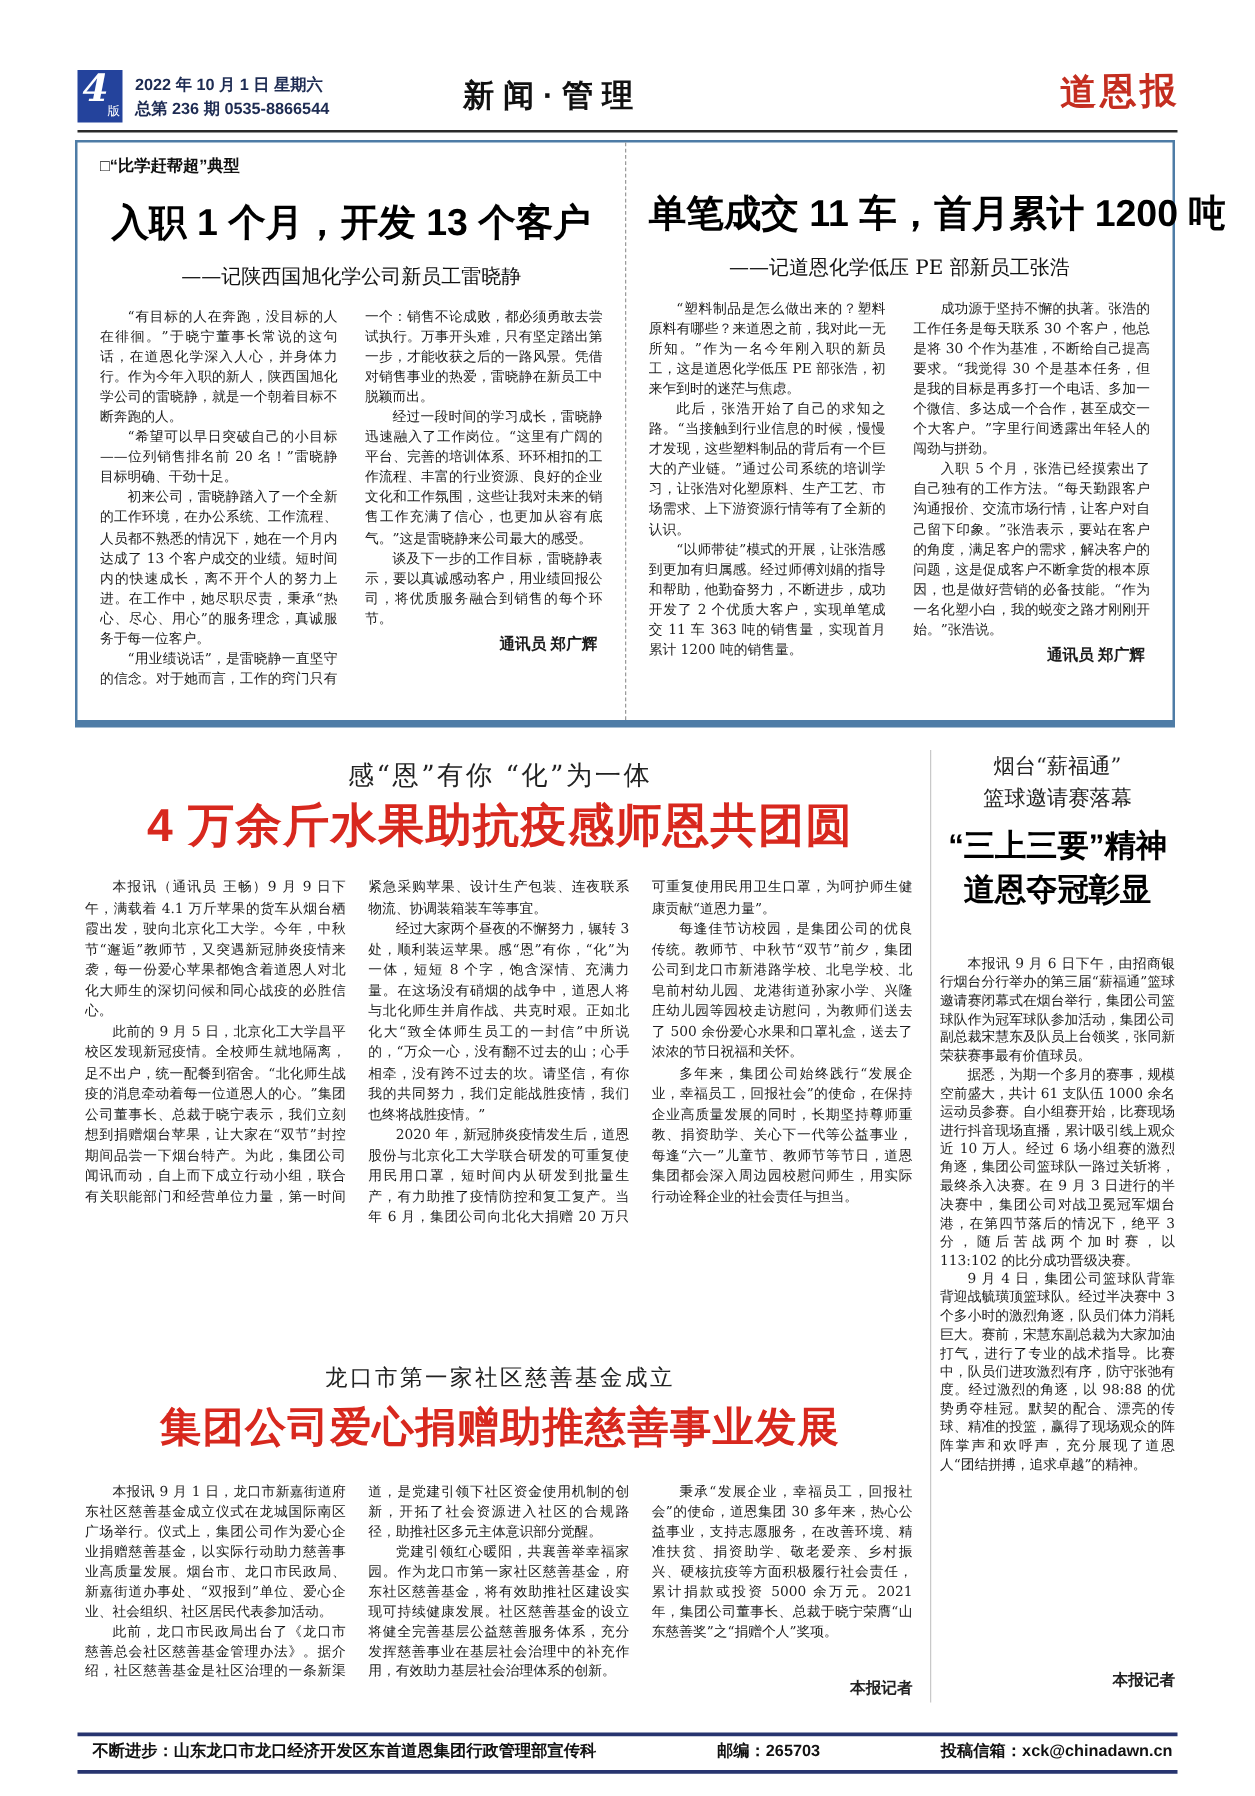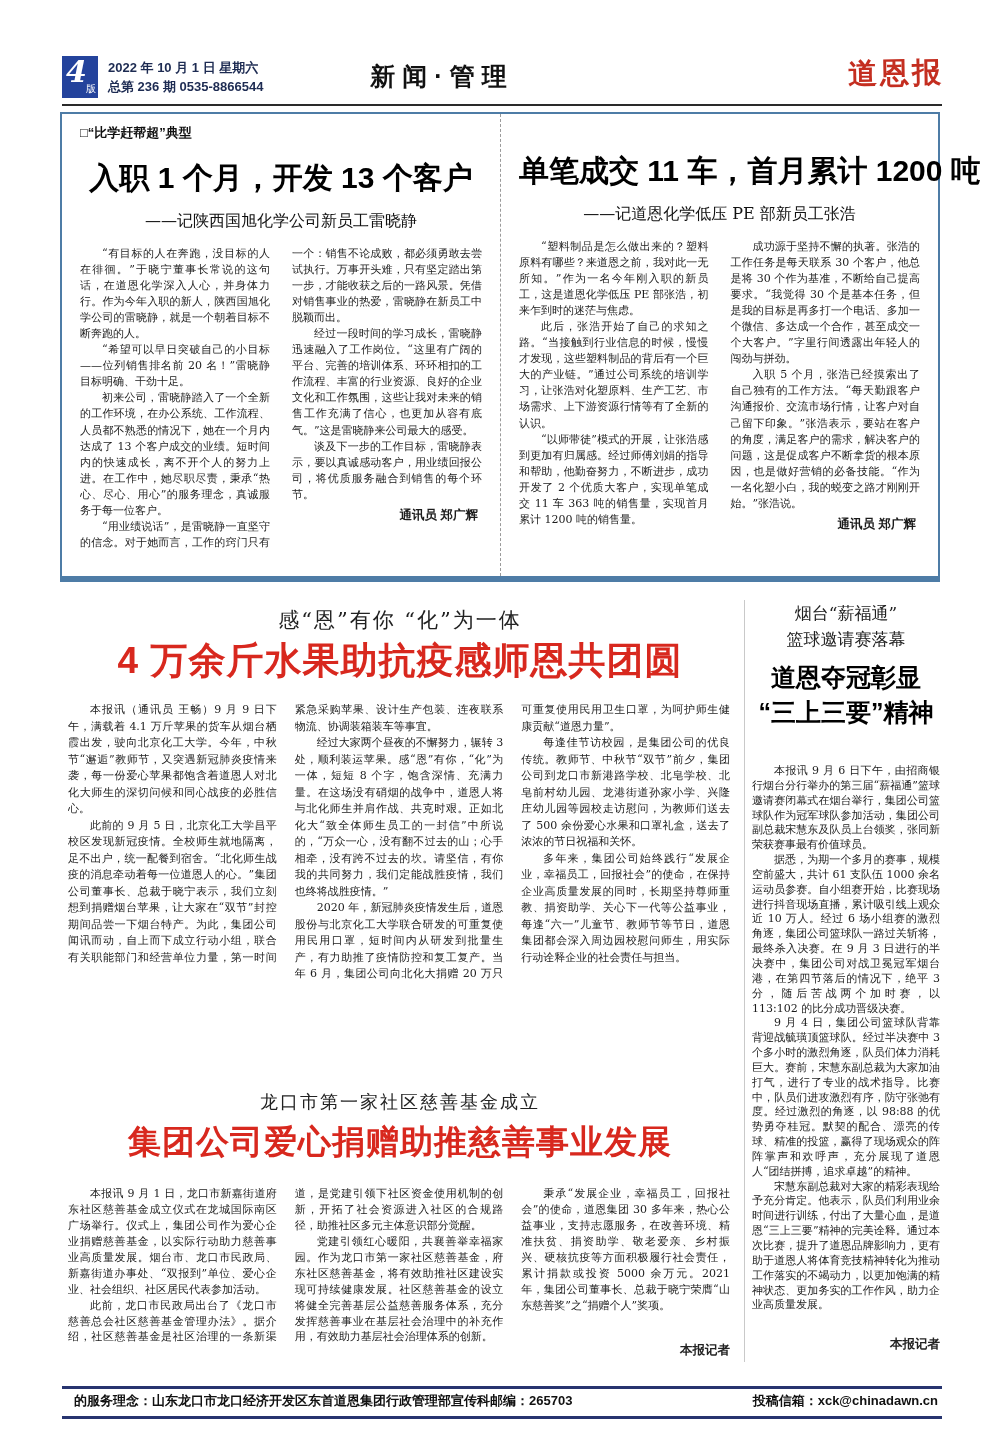--- a/index.html
+++ b/index.html
@@ -43,21 +43,21 @@
   .bottom-kicker{left:62px;top:1090px;width:676px;text-align:center;font-size:18px;color:#222;letter-spacing:2px;}
   .bottom-headline{left:62px;top:1120px;width:676px;text-align:center;font-size:33px;font-weight:900;color:#d8281e;font-family:Liberation Serif, serif;letter-spacing:1px;white-space:nowrap;}
   .bottom-body{left:68px;top:1186px;width:662px;height:176px;overflow:hidden;column-count:3;column-gap:18px;font-size:11px;line-height:1.45;text-align:justify;color:#1c1c1c;}
   .bottom-byline{left:530px;top:1342px;width:200px;text-align:right;font-weight:bold;font-family:"Liberation Sans",sans-serif;font-size:12.5px;}
 
   
   .footer-rule-top{left:62px;top:1386px;width:880px;height:3px;background:#27346f;}
   .footer-rule-bottom{left:62px;top:1416px;width:880px;height:3px;background:#27346f;}
   .footer-text{left:62px;top:1392px;width:880px;display:flex;font-family:"Liberation Sans",sans-serif;font-size:13px;font-weight:bold;color:#111;}
   .footer-address{flex:0 0 auto;padding-left:12px;}
-  .footer-postcode{flex:1;}
+  .footer-postcode{flex:1;text-align:center;}
   .footer-email{flex:0 0 auto;padding-right:4px;}
 </style>
 </head>
 <body>
 
 <div class="abs edition-badge">
   <span class="edition-num">4</span>
   <span class="edition-label">版</span>
 </div>
 <div class="abs header-meta">
@@ -113,44 +113,43 @@
       <p class="para">多年来，集团公司始终践行“发展企业，幸福员工，回报社会”的使命，在保持企业高质量发展的同时，长期坚持尊师重教、捐资助学、关心下一代等公益事业，每逢“六一”儿童节、教师节等节日，道恩集团都会深入周边园校慰问师生，用实际行动诠释企业的社会责任与担当。</p>
     </div>
 </div>
 
 <div class="abs rail-divider"></div>
 <div class="abs rail-kicker">
   <div>烟台“薪福通”</div>
   <div>篮球邀请赛落幕</div>
 </div>
 <div class="abs rail-headline">
+  <div>“三上三要”精神</div>
   <div>道恩夺冠彰显</div>
-  <div>“三上三要”精神</div>
 </div>
 <div class="abs rail-body">
   <div>
       <p class="para">本报讯 9 月 6 日下午，由招商银行烟台分行举办的第三届“薪福通”篮球邀请赛闭幕式在烟台举行，集团公司篮球队作为冠军球队参加活动，集团公司副总裁宋慧东及队员上台领奖，张同新荣获赛事最有价值球员。</p>
       <p class="para">据悉，为期一个多月的赛事，规模空前盛大，共计 61 支队伍 1000 余名运动员参赛。自小组赛开始，比赛现场进行抖音现场直播，累计吸引线上观众近 10 万人。经过 6 场小组赛的激烈角逐，集团公司篮球队一路过关斩将，最终杀入决赛。在 9 月 3 日进行的半决赛中，集团公司对战卫冕冠军烟台港，在第四节落后的情况下，绝平 3 分，随后苦战两个加时赛，以 113:102 的比分成功晋级决赛。</p>
       <p class="para">9 月 4 日，集团公司篮球队背靠背迎战毓璜顶篮球队。经过半决赛中 3 个多小时的激烈角逐，队员们体力消耗巨大。赛前，宋慧东副总裁为大家加油打气，进行了专业的战术指导。比赛中，队员们进攻激烈有序，防守张弛有度。经过激烈的角逐，以 98:88 的优势勇夺桂冠。默契的配合、漂亮的传球、精准的投篮，赢得了现场观众的阵阵掌声和欢呼声，充分展现了道恩人“团结拼搏，追求卓越”的精神。</p>
-      <p class="para">宋慧东副总裁对大家的精彩表现给予充分肯定。他表示，队员们利用业余时间进行训练，付出了大量心血，是道恩“三上三要”精神的完美诠释。通过本次比赛，提升了道恩品牌影响力，更有助于道恩人将体育竞技精神转化为推动工作落实的不竭动力，以更加饱满的精神状态、更加务实的工作作风，助力企业高质量发展。</p>
     </div>
 </div>
 <div class="abs rail-byline">本报记者</div>
 
 <div class="abs bottom-kicker">龙口市第一家社区慈善基金成立</div>
 <div class="abs bottom-headline">集团公司爱心捐赠助推慈善事业发展</div>
 <div class="abs bottom-body">
   <div>
       <p class="para">本报讯 9 月 1 日，龙口市新嘉街道府东社区慈善基金成立仪式在龙城国际南区广场举行。仪式上，集团公司作为爱心企业捐赠慈善基金，以实际行动助力慈善事业高质量发展。烟台市、龙口市民政局、新嘉街道办事处、“双报到”单位、爱心企业、社会组织、社区居民代表参加活动。</p>
       <p class="para">此前，龙口市民政局出台了《龙口市慈善总会社区慈善基金管理办法》。据介绍，社区慈善基金是社区治理的一条新渠道，是党建引领下社区资金使用机制的创新，开拓了社会资源进入社区的合规路径，助推社区多元主体意识部分觉醒。</p>
       <p class="para">党建引领红心暖阳，共襄善举幸福家园。作为龙口市第一家社区慈善基金，府东社区慈善基金，将有效助推社区建设实现可持续健康发展。社区慈善基金的设立将健全完善基层公益慈善服务体系，充分发挥慈善事业在基层社会治理中的补充作用，有效助力基层社会治理体系的创新。</p>
       <p class="para">秉承“发展企业，幸福员工，回报社会”的使命，道恩集团 30 多年来，热心公益事业，支持志愿服务，在改善环境、精准扶贫、捐资助学、敬老爱亲、乡村振兴、硬核抗疫等方面积极履行社会责任，累计捐款或投资 5000 余万元。2021 年，集团公司董事长、总裁于晓宁荣膺“山东慈善奖”之“捐赠个人”奖项。</p>
     </div>
 </div>
 <div class="abs bottom-byline">本报记者</div>
 
 <div class="abs footer-rule-top"></div>
 <div class="abs footer-text">
-  <div class="footer-address">的服务理念：山东龙口市龙口经济开发区东首道恩集团行政管理部宣传科</div>
+  <div class="footer-address">不断进步：山东龙口市龙口经济开发区东首道恩集团行政管理部宣传科</div>
   <div class="footer-postcode">邮编：265703</div>
   <div class="footer-email">投稿信箱：xck@chinadawn.cn</div>
 </div>
 <div class="abs footer-rule-bottom"></div>
 
 </body></html>

